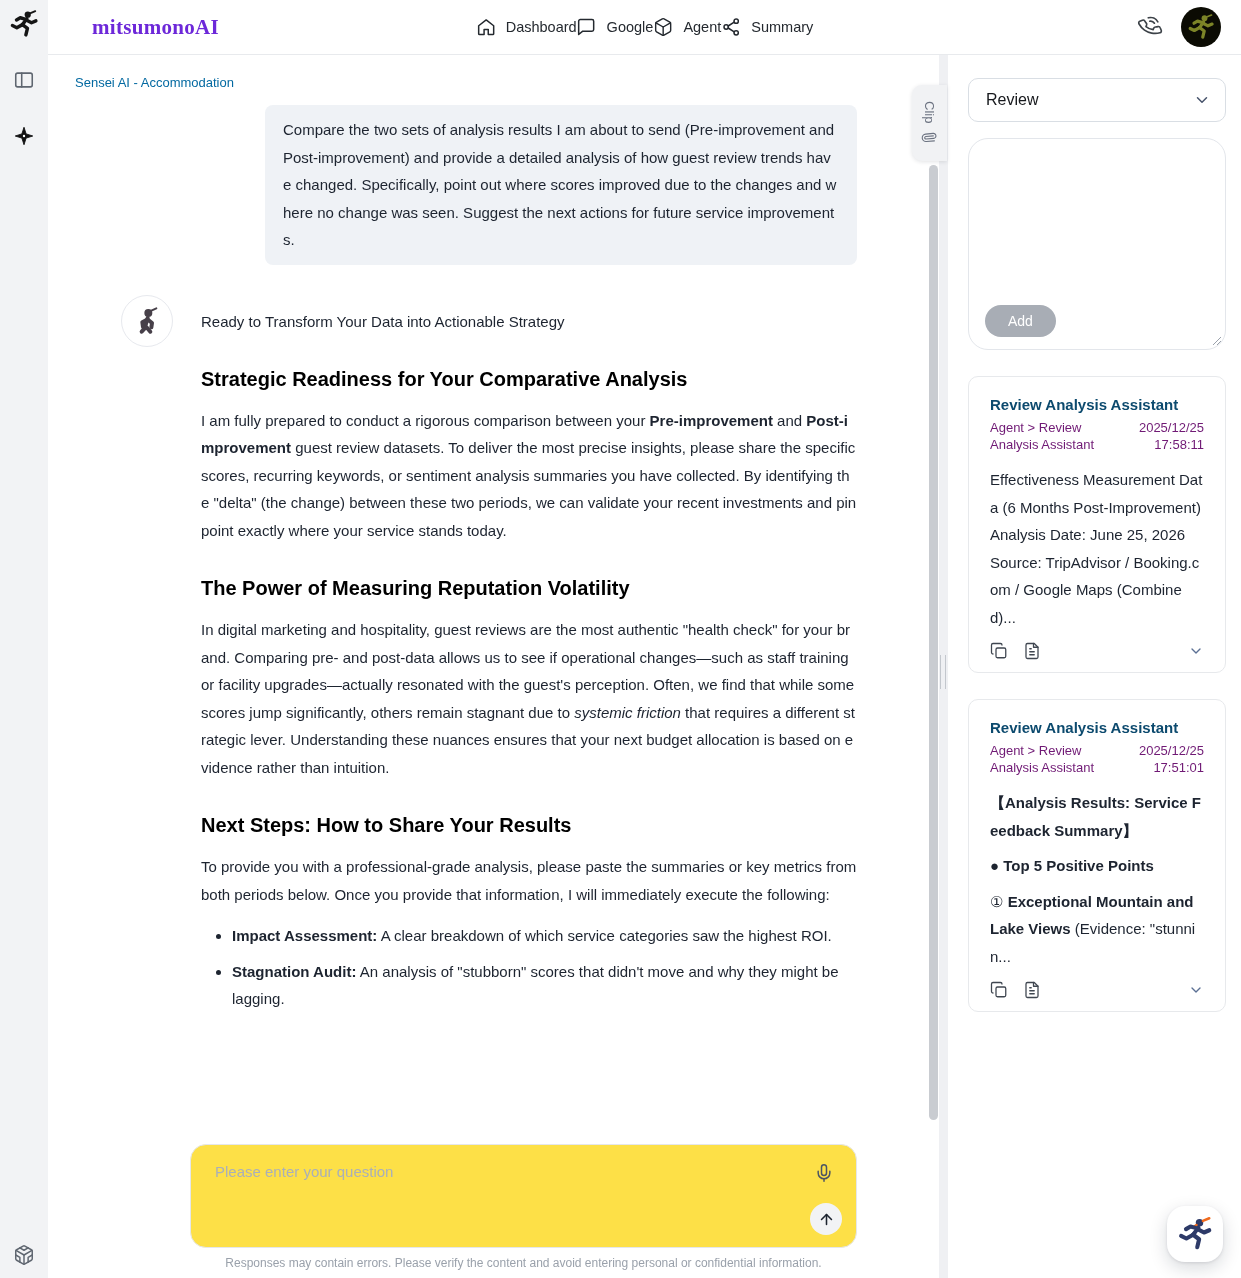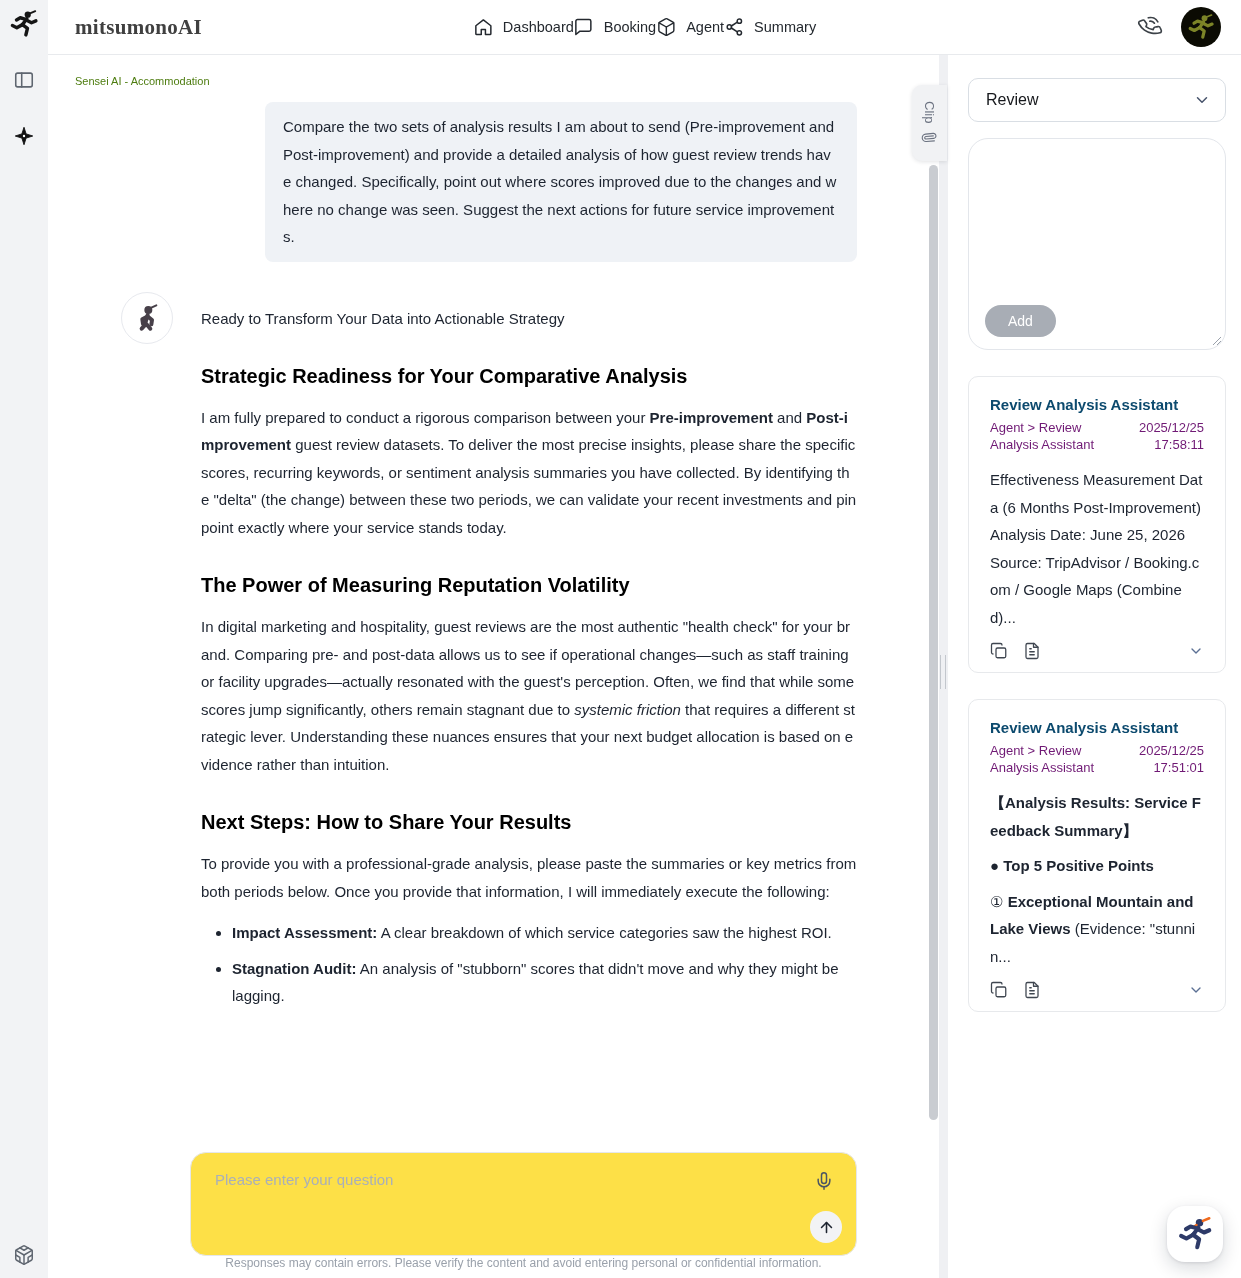--- a/index.html
+++ b/index.html
@@ -10,35 +10,35 @@
 
 .rail{position:absolute;left:0;top:0;width:48px;height:100%;background:#f2f3f5;z-index:6;display:flex;flex-direction:column;align-items:center}
 .rail-logo{margin-top:9px;width:30px;height:30px;cursor:pointer}
 .rail-btn{background:none;border:0;cursor:pointer;margin-top:30px;color:#5f6670;width:22px;height:22px;padding:0}
 .rail-btn svg{width:22px;height:22px}
 .rail-btn.sparkle{margin-top:34px;color:#111}
 .rail-bottom{margin-top:auto;margin-bottom:12px}
 
 
 .topbar{position:absolute;left:48px;top:0;width:1193px;height:55px;background:#fff;border-bottom:1px solid #e8eaed;display:flex;align-items:center;z-index:5}
-.brand{margin-left:27px;font-family:"Liberation Serif",serif;font-size:21px;font-weight:700;color:#404040;letter-spacing:.3px}
+.brand{margin-left:44px;font-family:"Liberation Serif",serif;font-size:21px;font-weight:700;color:#6d28d9;letter-spacing:.3px}
 .nav{position:absolute;left:50%;transform:translateX(-50%);display:flex;align-items:center}
 .nav-item{display:flex;align-items:center;gap:10px;cursor:pointer}
 .nav-icon{width:20px;height:20px;color:#24292f}
 .nav-icon svg{width:20px;height:20px}
 .nav-label{font-size:14.5px;color:#24292f}
 .top-actions{margin-left:auto;display:flex;align-items:center;gap:20px;padding-right:20px}
 .phone-btn{width:22px;height:22px;color:#3c4248;transform:rotate(-22deg);cursor:pointer}
 .phone-btn svg{width:22px;height:22px}
 .avatar{width:40px;height:40px;border-radius:50%;background:#0b0b03;display:grid;place-items:center;overflow:hidden;cursor:pointer}
 .avatar svg{width:28px;height:28px}
 
 
 .main{position:absolute;left:48px;top:55px;width:891px;height:1223px;background:#fff}
-.breadcrumb{padding:20px 0 0 27px;font-size:11px;color:#4d7c0f}
+.breadcrumb{padding:20px 0 0 27px;font-size:13px;color:#0369a1}
 .chat{padding:15px 82px 0 73px}
 .user-bubble{margin-left:auto;width:592px;background:#eff2f6;border-radius:8px;padding:11px 18px;font-size:15px;line-height:27.5px;color:#1d2430;word-break:break-all}
 .assistant-row{margin-top:30px;display:flex;gap:28px}
 .assistant-avatar{flex:none;width:52px;height:52px;border-radius:50%;border:1px solid #e7e9ee;display:grid;place-items:center;background:#fff}
 .assistant-avatar svg{width:32px;height:32px}
 .assistant-body{flex:1;min-width:0}
 .intro{margin-top:13px;font-size:15px;line-height:27px}
 .sec-heading{margin:33px 0 16px;font-size:20px;font-weight:700;color:#000000}
 .para{font-size:15px;line-height:27.5px;word-break:break-all}
 .b{font-weight:700}
@@ -48,21 +48,21 @@
 
 
 .composer{position:absolute;left:142px;bottom:8px;width:667px}
 .input-box{position:relative;height:104px;border:1px solid #e5e7eb;border-radius:16px;background:#fde047}
 .input-box textarea{position:absolute;inset:18px 60px 14px 24px;border:0;outline:none;resize:none;font-family:inherit;font-size:15px;color:#1d2430;background:transparent}
 .input-box textarea::placeholder{color:#a9afb9}
 .mic{position:absolute;top:18px;right:22px;width:20px;height:20px;color:#4b5563;cursor:pointer}
 .mic svg{width:20px;height:20px}
 .send{position:absolute;right:14px;bottom:12px;width:32px;height:32px;border-radius:50%;background:#f2f3f5;border:0;display:grid;place-items:center;color:#1d2430;cursor:pointer}
 .send svg{width:17px;height:17px}
-.disclaimer{text-align:center;font-size:12px;color:#9aa1ab}
+.disclaimer{margin-top:8px;text-align:center;font-size:12px;color:#9aa1ab}
 
 
 .clip-tab{position:absolute;left:912px;top:85px;width:35px;height:76px;background:#f1f2f4;border-radius:10px 0 0 10px;box-shadow:0 1px 4px rgba(15,23,42,.12);z-index:4;display:flex;flex-direction:column;align-items:center;justify-content:center;gap:7px;color:#6b7280;cursor:pointer}
 .clip-label{writing-mode:vertical-rl;font-size:13px}
 .clip-icon svg{width:15px;height:15px;transform:rotate(40deg)}
 .scrollbar{position:absolute;left:929px;top:165px;width:9px;height:955px;background:#c9ccd1;border-radius:5px;z-index:3;cursor:default}
 .gutter{position:absolute;left:939px;top:55px;width:9px;height:1223px;background:#eff0f3;z-index:3;cursor:col-resize}
 .grip{position:absolute;left:1px;top:600px;height:34px;width:6px;border-left:1.5px solid #c3c7cd;border-right:1.5px solid #c3c7cd}
 
 
@@ -144,21 +144,21 @@
           </svg>
         </span>
         <span class="nav-label">Dashboard</span>
       </div>
       <div class="nav-item">
         <span class="nav-icon">
           <svg viewBox="0 0 24 24" fill="none" stroke="currentColor" stroke-width="1.8" stroke-linecap="round" stroke-linejoin="round">
             <path d="M21 15a2 2 0 0 1-2 2H7.9L3 21V5a2 2 0 0 1 2-2h14a2 2 0 0 1 2 2Z"></path>
           </svg>
         </span>
-        <span class="nav-label">Booking</span>
+        <span class="nav-label">Google</span>
       </div>
       <div class="nav-item">
         <span class="nav-icon">
           <svg viewBox="0 0 24 24" fill="none" stroke="currentColor" stroke-width="1.7" stroke-linecap="round" stroke-linejoin="round">
             <path d="M21 16V8a2 2 0 0 0-1-1.73l-7-4a2 2 0 0 0-2 0l-7 4A2 2 0 0 0 3 8v8a2 2 0 0 0 1 1.73l7 4a2 2 0 0 0 2 0l7-4A2 2 0 0 0 21 16Z"></path>
             <path d="m3.3 7 8.7 5 8.7-5"></path>
             <path d="M12 22V12"></path>
           </svg>
         </span>
         <span class="nav-label">Agent</span>

